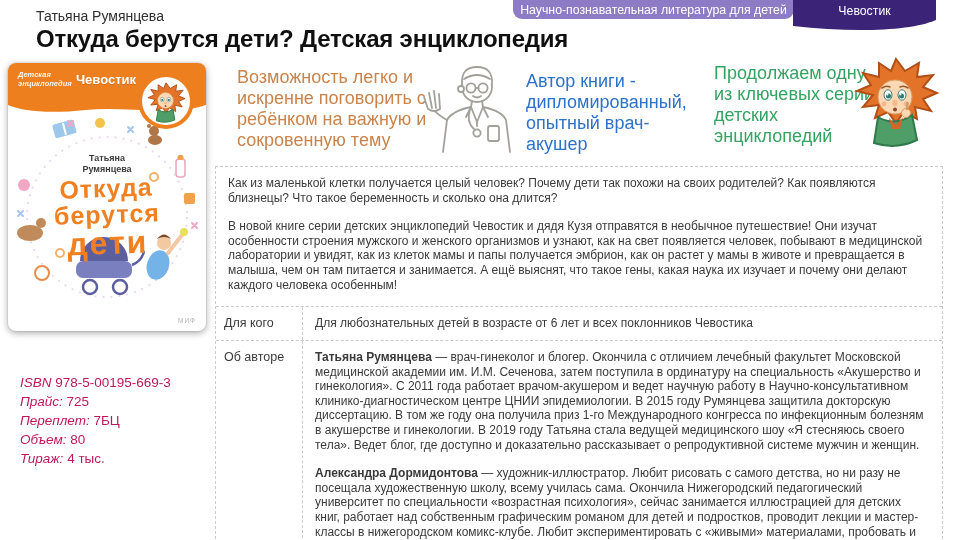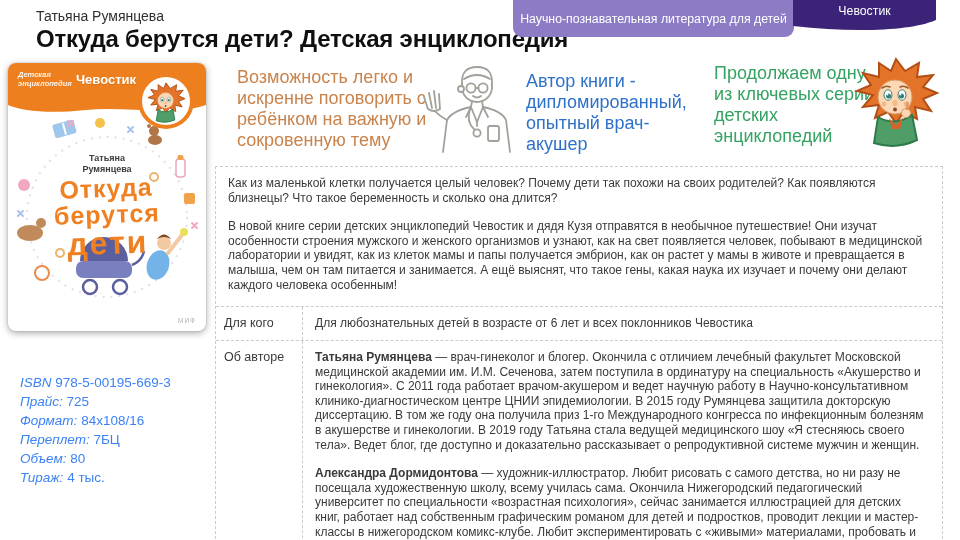--- a/index.html
+++ b/index.html
@@ -10,21 +10,21 @@
     color:#2d2d2d;
   }
   .abs{position:absolute;}
 
   
   .author-name{left:36px;top:8px;font-size:14px;color:#2f2f2f;}
   .page-title{left:36px;top:25px;font-size:24px;font-weight:700;color:#101010;letter-spacing:-0.2px;}
 
   
   .badge-light{
-    left:513px;top:0;width:281px;height:37px;background:#8d7cc5;
+    left:513px;top:0;width:281px;height:19px;background:#8d7cc5;
     border-radius:0 0 9px 9px;display:flex;align-items:center;justify-content:center;
     color:#fff;font-size:12.3px;
   }
   .badge-dark{left:793px;top:0;width:143px;height:34px;}
   .badge-dark svg{position:absolute;left:0;top:0;}
   .badge-dark .lbl{position:absolute;left:0;top:4px;width:100%;text-align:center;color:#fff;font-size:12.3px;}
 
   
   .cover{
     left:8px;top:63px;width:198px;height:268px;background:#fff;border-radius:8px;
@@ -63,21 +63,21 @@
   .drow + .drow{border-top:1px dashed #cbcbcb;}
   .dlabel{width:72px;flex:none;border-right:1px dashed #cbcbcb;padding:9px 6px 9px 8px;
     font-size:12.5px;line-height:15px;color:#3a3a3a;}
   .dcontent{flex:1;padding:9px 14px 9px 12px;font-size:12px;line-height:14.6px;color:#3a3a3a;}
   .dcontent p{margin:0 0 14px 0;}
   .dcontent p:last-child{margin-bottom:0;}
   .r1{min-height:139px;} .r2{min-height:31px;} .r3{min-height:194px;}
   .dcontent b{font-weight:700;}
 
   
-  .meta{left:20px;top:373px;font-size:13.5px;line-height:19px;color:#3b82f6;}
+  .meta{left:20px;top:373px;font-size:13.5px;line-height:19px;color:#be185d;}
   .meta .lab{font-style:italic;}
   .meta .bold{font-weight:700;}
 </style>
 </head>
 <body>
 
 <div class="abs author-name">Татьяна Румянцева</div>
 <div class="abs page-title">Откуда берутся дети? Детская энциклопедия</div>
 
 <div class="abs badge-light">
@@ -244,17 +244,16 @@
     <div class="dcontent">
       <p><b>Татьяна Румянцева</b><span> — врач-гинеколог и блогер. Окончила с отличием лечебный факультет Московской медицинской академии им. И.М. Сеченова, затем поступила в ординатуру на специальность «Акушерство и гинекология». С 2011 года работает врачом-акушером и ведет научную работу в Научно-консультативном клинико-диагностическом центре ЦНИИ эпидемиологии. В 2015 году Румянцева защитила докторскую диссертацию. В том же году она получила приз 1-го Международного конгресса по инфекционным болезням в акушерстве и гинекологии. В 2019 году Татьяна стала ведущей медицинского шоу «Я стесняюсь своего тела». Ведет блог, где доступно и доказательно рассказывает о репродуктивной системе мужчин и женщин.</span></p>
       <p><b>Александра Дормидонтова</b><span> — художник-иллюстратор. Любит рисовать с самого детства, но ни разу не посещала художественную школу, всему училась сама. Окончила Нижегородский педагогический университет по специальности «возрастная психология», сейчас занимается иллюстрацией для детских книг, работает над собственным графическим романом для детей и подростков, проводит лекции и мастер-классы в нижегородском комикс-клубе. Любит экспериментировать с «живыми» материалами, пробовать и открывать для себя что-то новое в каждом проекте.</span></p>
     </div>
   </div>
 </div>
 
 <div class="abs meta">
   <div><span class="lab">ISBN</span> <span>978-5-00195-669-3</span></div>
   <div><span class="lab">Прайс:</span> <span>725</span></div>
-  <div><span class="lab">Формат:</span> <span>84x108/16</span></div>
   <div><span class="lab">Переплет:</span> <span>7БЦ</span></div>
   <div><span class="lab">Объем:</span> <span>80</span></div>
   <div><span class="lab">Тираж:</span> <span>4 тыс.</span></div>
 </div>
 
 </body></html>

